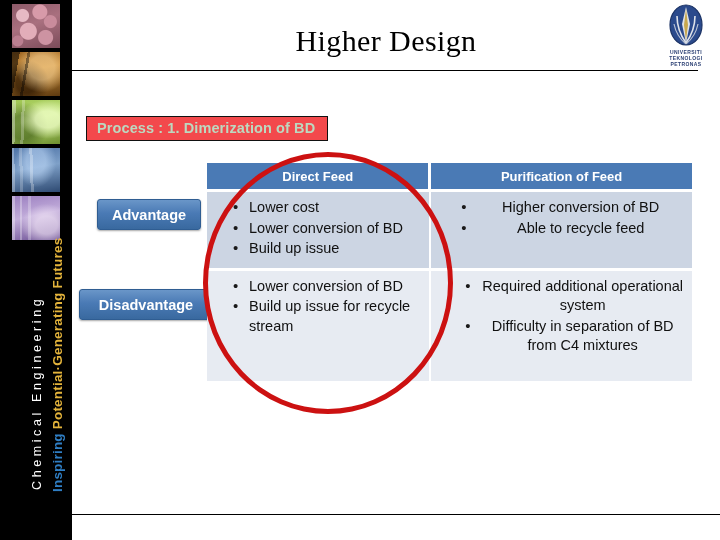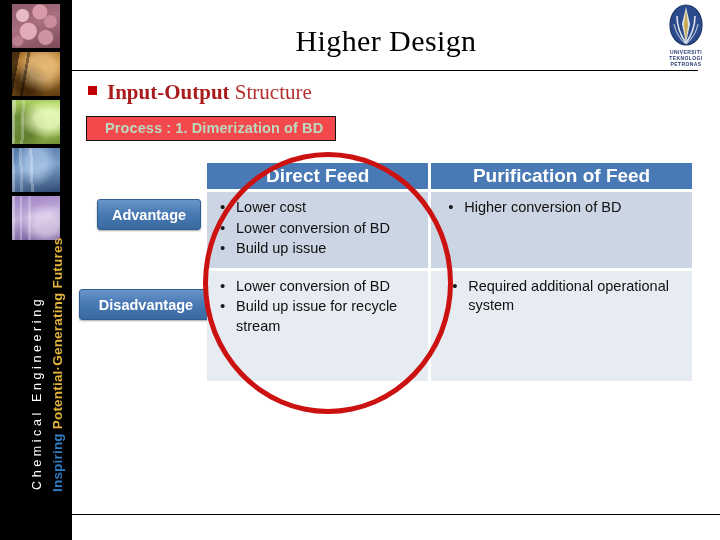--- a/index.html
+++ b/index.html
@@ -112,21 +112,21 @@
   #heading-text{
     font-family:"Liberation Serif", serif;
     font-size:21px;color:#b02020;white-space:nowrap;
   }
   #heading-text .bold{font-weight:bold;color:#aa1c1c;}
   #heading-text .light{font-weight:normal;color:#b43030;}
 
   #process-tag{
     position:absolute;left:86px;top:116px;
     background:#f3494c;border:1.5px solid #111;
-    padding:3px 12px 4px 18px;
+    padding:3px 12px 4px 10px;
     font-size:14.5px;font-weight:bold;color:#bcd9c0;
     letter-spacing:.1px;white-space:nowrap;
   }
 
   
   #logo{position:absolute;left:658px;top:4px;width:56px;height:64px;}
   #logo-mark{position:absolute;left:10px;top:0;width:36px;height:44px;}
   #logo-text{
     position:absolute;left:0;top:45px;width:56px;text-align:center;
     font-size:5px;line-height:6px;color:#2b3f73;font-weight:bold;
@@ -145,46 +145,46 @@
   }
   #lbl-advantage{left:97px;top:199px;width:102px;height:29px;}
   #lbl-disadvantage{left:79px;top:289px;width:132px;height:29px;}
 
   
   #table{
     position:absolute;left:207px;top:163px;width:485px;
   }
   .trow{display:flex;}
   .hcell{
-    background:#4a7ab5;color:#ffffff;font-weight:bold;font-size:19px;
+    background:#4a7ab5;color:#ffffff;font-weight:bold;font-size:13px;
     height:26px;display:flex;align-items:center;justify-content:center;
     box-sizing:border-box;
   }
   .hgap{width:3px;background:#ffffff;}
   .vgap{width:3px;background:#ffffff;}
   .hsp{height:3px;background:#ffffff;}
   .cell{
-    box-sizing:border-box;padding:6px 8px 8px 7px;
+    box-sizing:border-box;padding:6px 8px 8px 20px;
     font-size:14.5px;color:#111;line-height:19.5px;
   }
   .col-a{width:241px;}
   .col-b{width:284px;}
   .row-adv .cell{background:#ccd5e3;}
   .row-dis .cell{background:#e7ebf2;}
   .row-adv{min-height:72px;}
   .row-dis{min-height:110px;}
   ul.blist{margin:0;padding:0;list-style:none;}
   ul.blist li{
     position:relative;padding-left:22px;margin:0 0 1px 0;
   }
   ul.blist li::before{
     content:"\2022";position:absolute;left:6px;top:-1px;
     font-size:15px;color:#1a1a1a;
   }
-  .col-b ul.blist li{padding-left:26px;}
+  .col-b ul.blist li{padding-left:26px;text-align:center;}
   .col-b ul.blist li::before{left:10px;}
   .row-dis .col-b ul.blist li{padding-left:30px;}
   .row-dis .col-b ul.blist li::before{left:14px;}
 
   
 
   
   #red-circle{
     position:absolute;left:203px;top:152px;width:250px;height:262px;
     border:5px solid #cc1111;border-radius:50%;
@@ -232,24 +232,20 @@
     <div id="logo-text">
       <div>UNIVERSITI</div>
       <div>TEKNOLOGI</div>
       <div>PETRONAS</div>
     </div>
   </div>
 
   <div id="title">Higher Design</div>
   <div id="title-rule"></div>
 
-  <div id="bullet-line">
-    <span id="sq-bullet"></span>
-    <span id="heading-text"><span class="bold">Input-Output</span><span class="light"> Structure</span></span>
-  </div>
 
   <div id="process-tag">Process : 1. Dimerization of BD</div>
 
   <div id="lbl-advantage" class="sidelabel">Advantage</div>
   <div id="lbl-disadvantage" class="sidelabel">Disadvantage</div>
 
   <div id="table">
 
     <div class="trow">
       <div class="hcell col-a">Direct Feed</div>
@@ -264,37 +260,39 @@
         <ul class="blist">
           <li>Lower cost</li>
           <li>Lower conversion of BD</li>
           <li>Build up issue</li>
         </ul>
       </div>
       <div class="vgap"></div>
       <div class="cell col-b">
         <ul class="blist">
           <li>Higher conversion of BD</li>
+          <li>Able to recycle feed</li>
         </ul>
       </div>
     </div>
 
     <div class="hsp"></div>
 
     <div class="trow row-dis">
       <div class="cell col-a">
         <ul class="blist">
           <li>Lower conversion of BD</li>
           <li>Build up issue for recycle stream</li>
         </ul>
       </div>
       <div class="vgap"></div>
       <div class="cell col-b">
         <ul class="blist">
           <li>Required additional operational system</li>
+          <li>Difficulty in separation of BD from C4 mixtures</li>
         </ul>
       </div>
     </div>
   </div>
 
   <div id="red-circle"></div>
 
   <div id="foot-rule"></div>
 </div>
 

